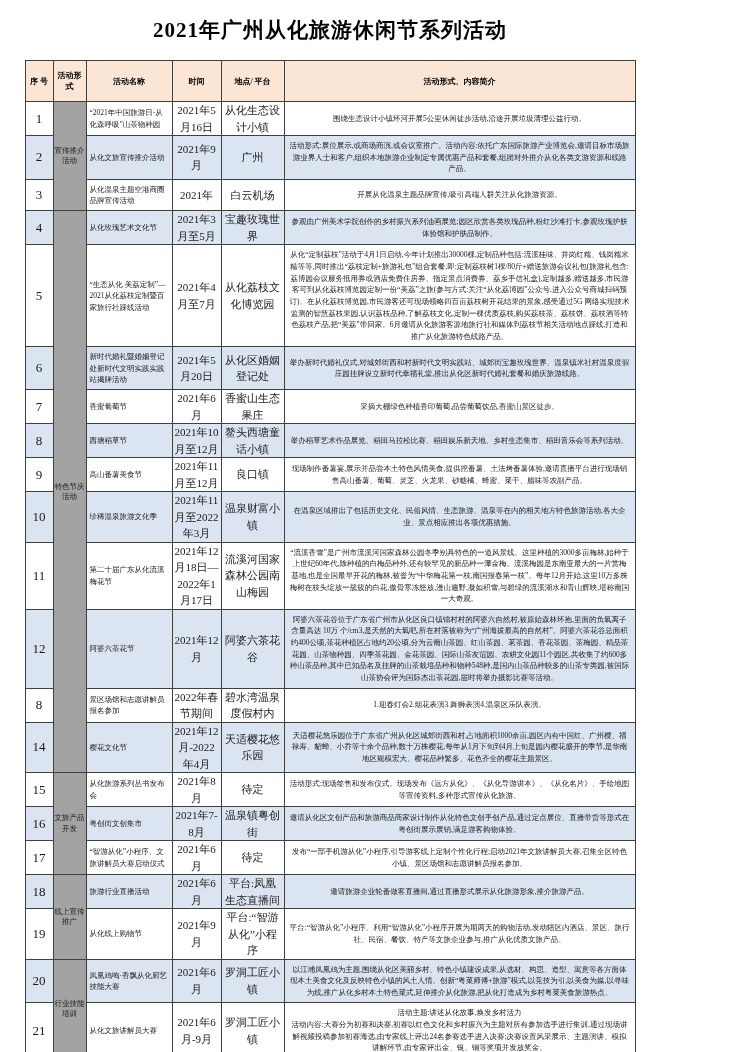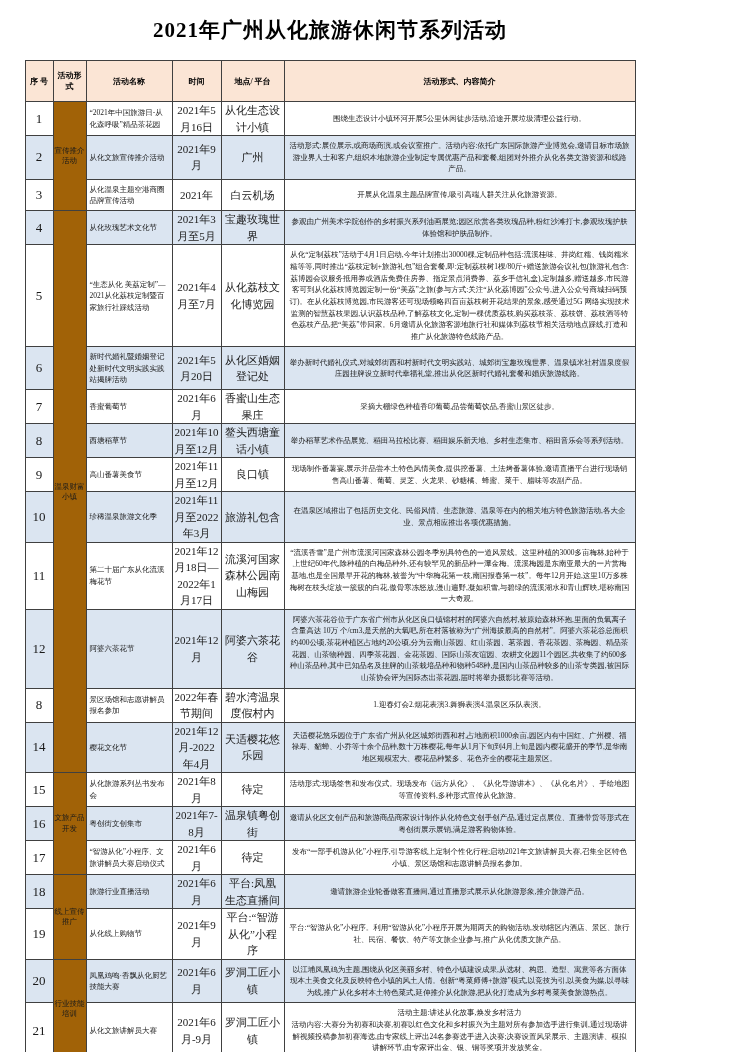--- a/index.html
+++ b/index.html
@@ -34,21 +34,21 @@
     background:#fbe5d5;
     font-size:8px;font-weight:bold;text-align:center;
     padding:9px 2px;color:#000;
   }
   td.no{
     font-size:13px;text-align:center;
     font-family:"Liberation Serif","DejaVu Serif",serif;
     padding:4px 1px;
   }
   td.cat{
-    background:#a16207;
+    background:#a3a3a3;
     font-size:7.5px;text-align:center;
     padding:2px 1px;line-height:1.35;
   }
   td.name{
     font-size:7.5px;text-align:left;
     padding:4px 3px;line-height:1.5;
   }
   td.time,td.place{
     font-size:11px;text-align:center;
     padding:0 2px;line-height:1.5;
@@ -86,42 +86,42 @@
           <th>活动名称</th>
           <th>时间</th>
           <th>地点/ 平台</th>
           <th>活动形式、内容简介</th>
         </tr>
     </thead>
     <tbody>
         <tr>
           <td class="no">1</td>
           <td class="cat" rowspan="3">宣传推介活动</td>
-          <td class="name">“2021年中国旅游日-从化森呼吸”精品茶花园</td>
+          <td class="name">“2021年中国旅游日-从化森呼吸”山茶物种园</td>
           <td class="time">2021年5月16日</td>
           <td class="place">从化生态设计小镇</td>
           <td class="desc">围绕生态设计小镇环河开展5公里休闲徒步活动,沿途开展垃圾清理公益行动。</td>
         </tr>
         <tr class="alt">
           <td class="no">2</td>
           <td class="name">从化文旅宣传推介活动</td>
           <td class="time">2021年9月</td>
           <td class="place">广州</td>
           <td class="desc">活动形式:展位展示,或商场商演,或会议室推广。活动内容:依托广东国际旅游产业博览会,邀请目标市场旅游业界人士和客户,组织本地旅游企业制定专属优惠产品和套餐,组团对外推介从化各类文游资源和线路产品。</td>
         </tr>
         <tr>
           <td class="no">3</td>
           <td class="name">从化温泉主题空港商圈品牌宣传活动</td>
           <td class="time">2021年</td>
           <td class="place">白云机场</td>
           <td class="desc">开展从化温泉主题品牌宣传,吸引高端人群关注从化旅游资源。</td>
         </tr>
         <tr class="alt">
           <td class="no">4</td>
-          <td class="cat" rowspan="11">温泉财富小镇</td>
+          <td class="cat" rowspan="11">特色节庆活动</td>
           <td class="name">从化玫瑰艺术文化节</td>
           <td class="time">2021年3月至5月</td>
           <td class="place">宝趣玫瑰世界</td>
           <td class="desc">参观由广州美术学院创作的乡村振兴系列油画展览;园区欣赏各类玫瑰品种,粉红沙滩打卡,参观玫瑰护肤体验馆和护肤品制作。</td>
         </tr>
         <tr>
           <td class="no">5</td>
           <td class="name">“生态从化 美荔定制”—2021从化荔枝定制暨百家旅行社踩线活动</td>
           <td class="time">2021年4月至7月</td>
           <td class="place">从化荔枝文化博览园</td>
@@ -152,21 +152,21 @@
           <td class="no">9</td>
           <td class="name">高山番薯美食节</td>
           <td class="time">2021年11月至12月</td>
           <td class="place">良口镇</td>
           <td class="desc">现场制作番薯宴,展示并品尝本土特色风情美食,提供挖番薯、土法烤番薯体验,邀请直播平台进行现场销售高山番薯、葡萄、灵芝、火龙果、砂糖橘、蜂蜜、菜干、腊味等农副产品。</td>
         </tr>
         <tr class="alt">
           <td class="no">10</td>
           <td class="name">珍稀温泉旅游文化季</td>
           <td class="time">2021年11月至2022年3月</td>
-          <td class="place">旅游礼包含</td>
+          <td class="place">温泉财富小镇</td>
           <td class="desc">在温泉区域推出了包括历史文化、民俗风情、生态旅游、温泉等在内的相关地方特色旅游活动,各大企业、景点相应推出各项优惠措施。</td>
         </tr>
         <tr>
           <td class="no">11</td>
           <td class="name">第二十届广东从化流溪梅花节</td>
           <td class="time">2021年12月18日—2022年1月17日</td>
           <td class="place">流溪河国家森林公园南山梅园</td>
           <td class="desc">“流溪香雪”是广州市流溪河国家森林公园冬季别具特色的一道风景线。这里种植的3000多亩梅林,始种于上世纪60年代,除种植的白梅品种外,还有较罕见的新品种一潭金梅。流溪梅园是东南亚最大的一片赏梅基地,也是全国最早开花的梅林,被誉为“中华梅花第一枝,南国报春第一枝”。每年12月开始,这里10万多株梅树在枝头绽放一簇簇的白花,傲骨寒冻怒放,漫山遍野,凝如积雪,与碧绿的流溪湖水和青山辉映,堪称南国一大奇观。</td>
         </tr>
         <tr class="alt">

